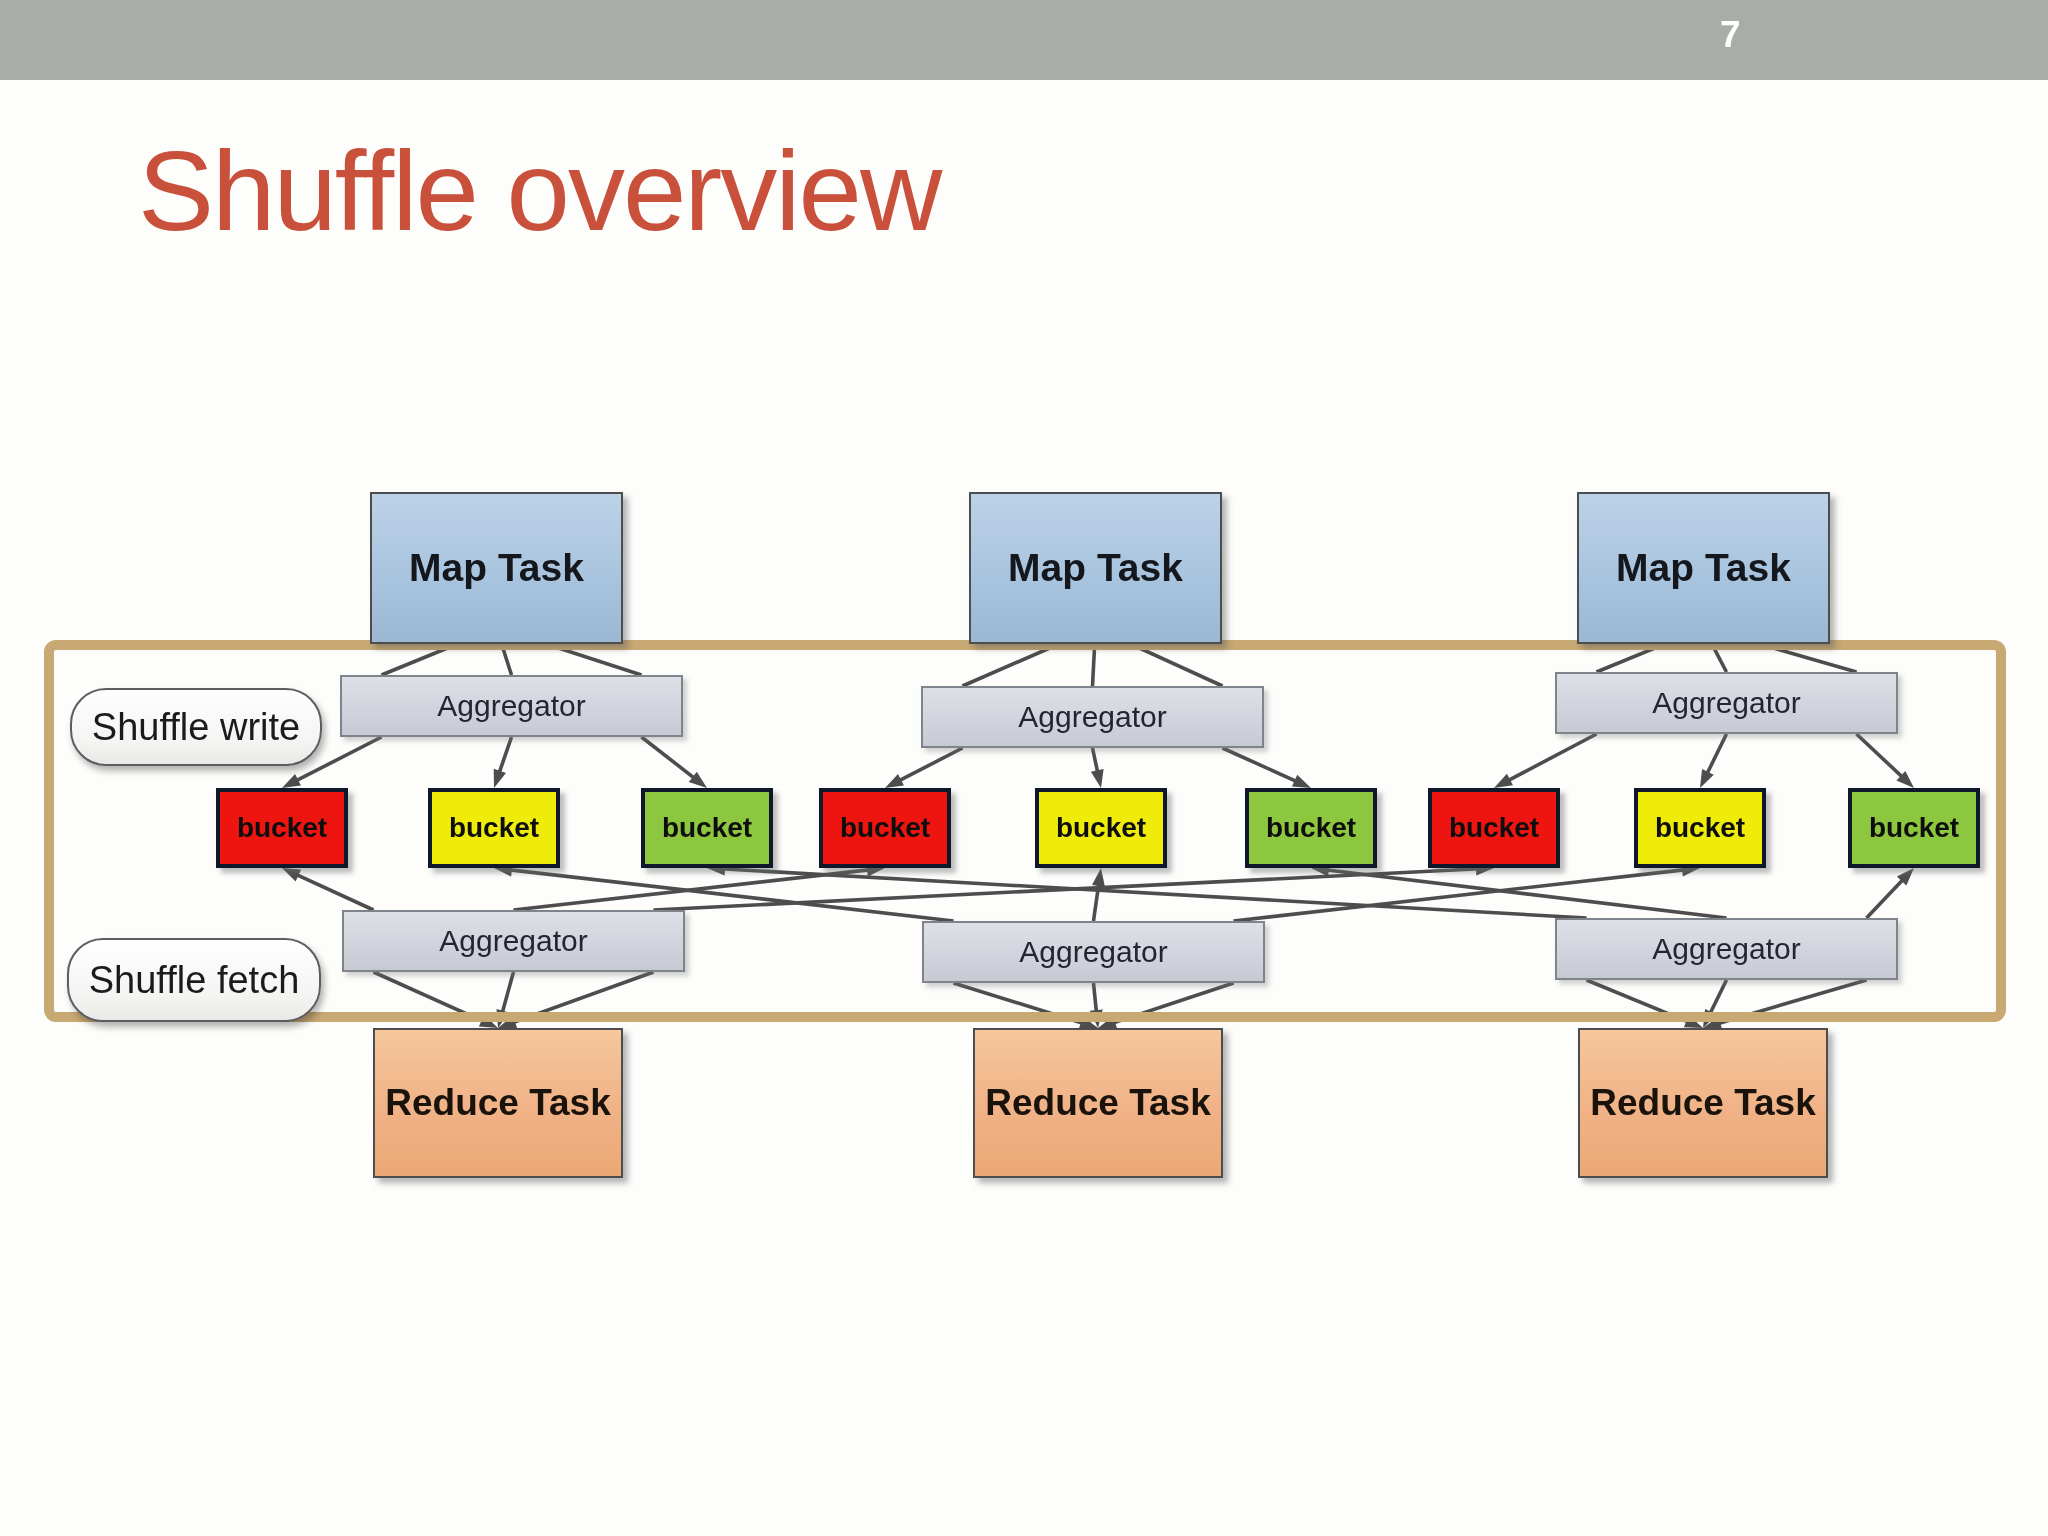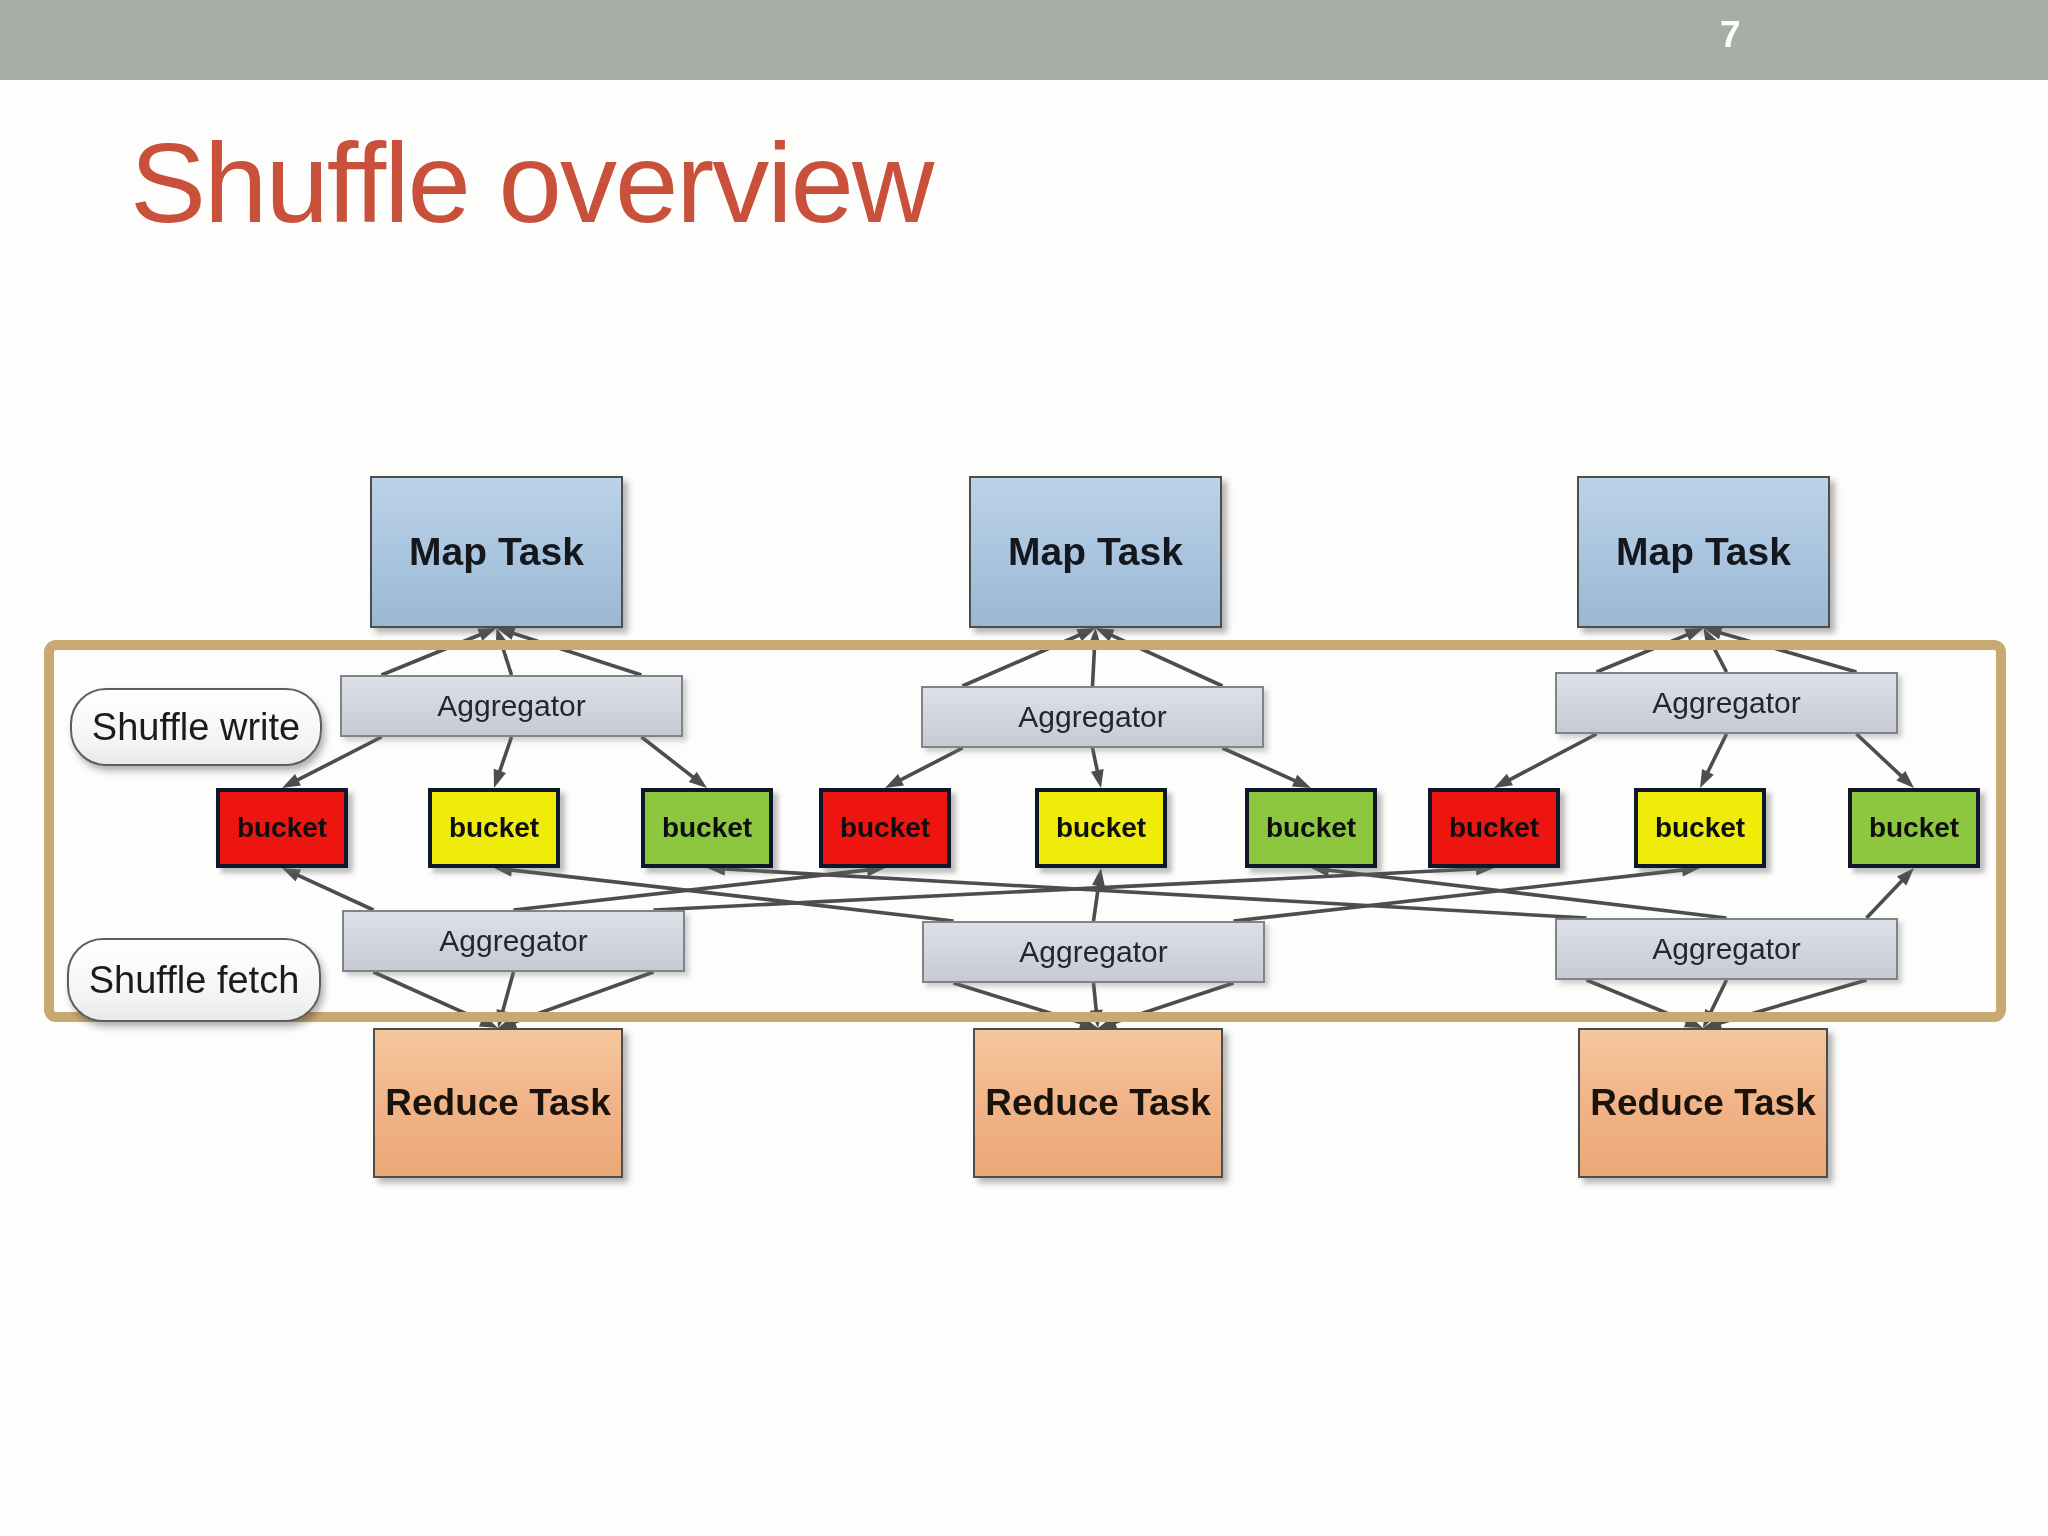--- a/index.html
+++ b/index.html
@@ -9,40 +9,40 @@
     font-family:"Liberation Sans", sans-serif;
   }
   #header-bar{
     position:absolute;left:0;top:0;width:2048px;height:80px;
   }
   #page-number{
     position:absolute;left:1720px;top:16px;
     font-size:37px;font-weight:700;color:#ffffff;line-height:1;
   }
   #slide-title{
-    position:absolute;left:130px;top:126px;margin:0;
+    position:absolute;left:130px;top:126px;margin:8px;
     font-size:114px;font-weight:400;letter-spacing:-2px;line-height:1;
     white-space:nowrap;
   }
   #diagram{position:absolute;left:0;top:0;width:2048px;height:1536px;}
   #arrow-layer{position:absolute;left:0;top:0;z-index:1;}
   #shuffle-frame{
     position:absolute;z-index:2;box-sizing:border-box;
     border:10px solid #c8a873;border-radius:12px;
   }
   .node{
     position:absolute;z-index:3;box-sizing:border-box;
     display:flex;align-items:center;justify-content:center;
     text-align:center;white-space:nowrap;
   }
   .node.map{
     background:linear-gradient(180deg,#bcd2e8 0%,#a9c4de 55%,#9bb7d3 100%);
     border:2px solid #4d4d4d;
     box-shadow:5px 5px 6px rgba(90,90,90,.45);
-    font-size:39px;font-weight:700;color:#14181d;
+    font-size:39px;font-weight:700;color:#14181d;margin-top:16px;
   }
   .node.agg{
     background:linear-gradient(180deg,#dde0e7 0%,#d0d3db 60%,#c7cad2 100%);
     border:2px solid #7f838b;
     box-shadow:4px 4px 5px rgba(120,120,120,.35);
     font-size:30px;font-weight:400;color:#23262e;
   }
   .node.bucket{
     border:4px solid #0f172a;
     box-shadow:5px 5px 5px rgba(110,110,110,.45);

